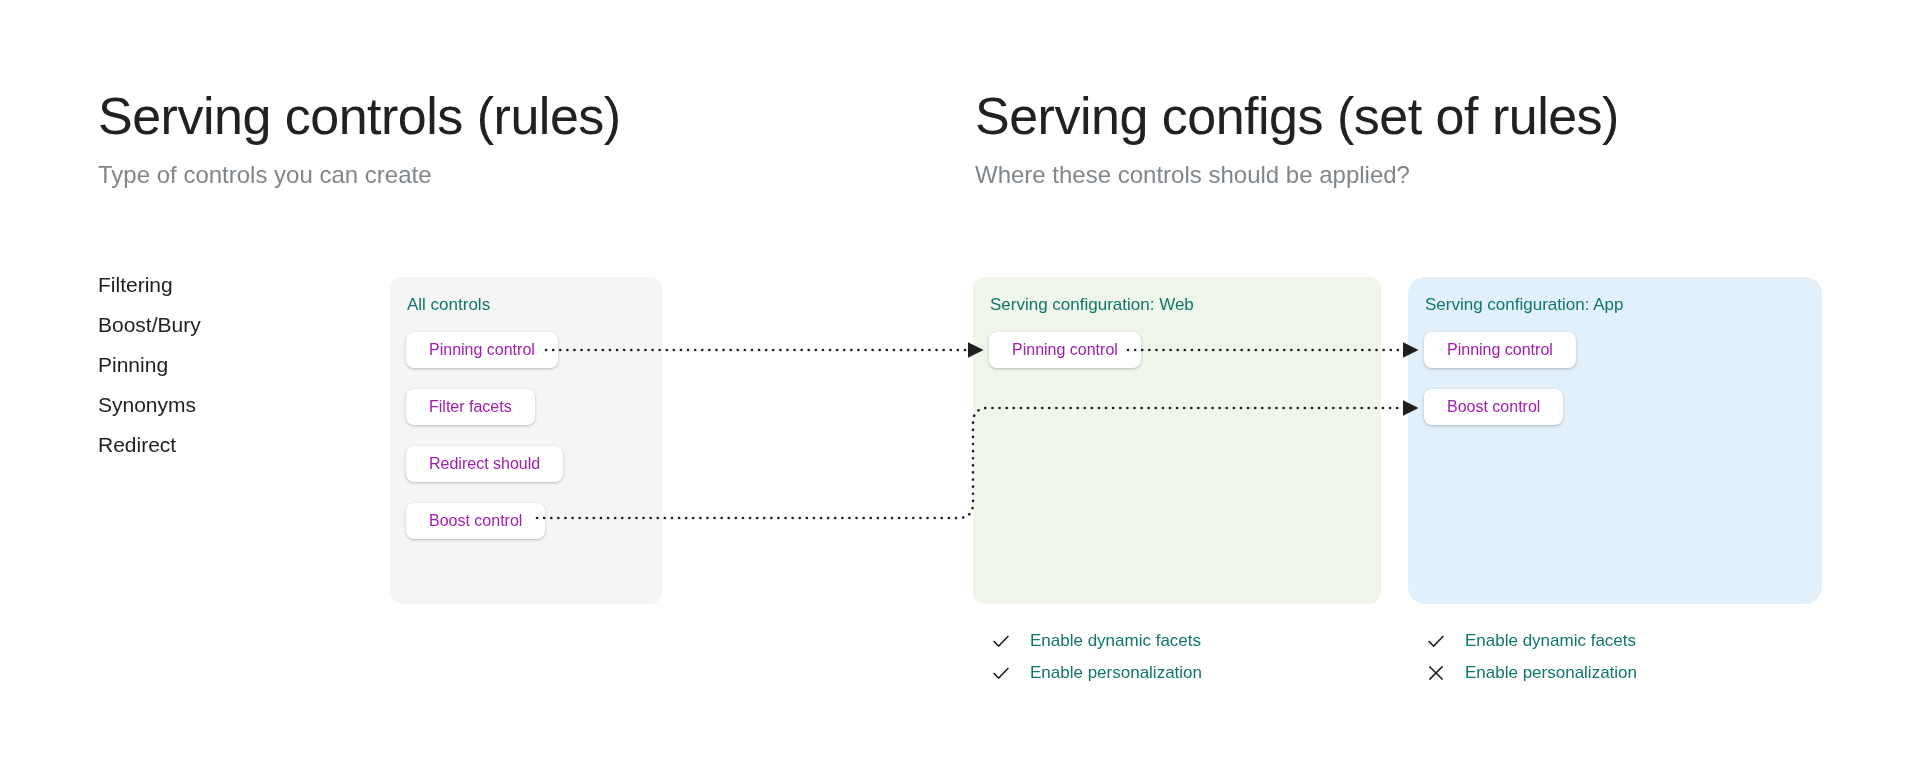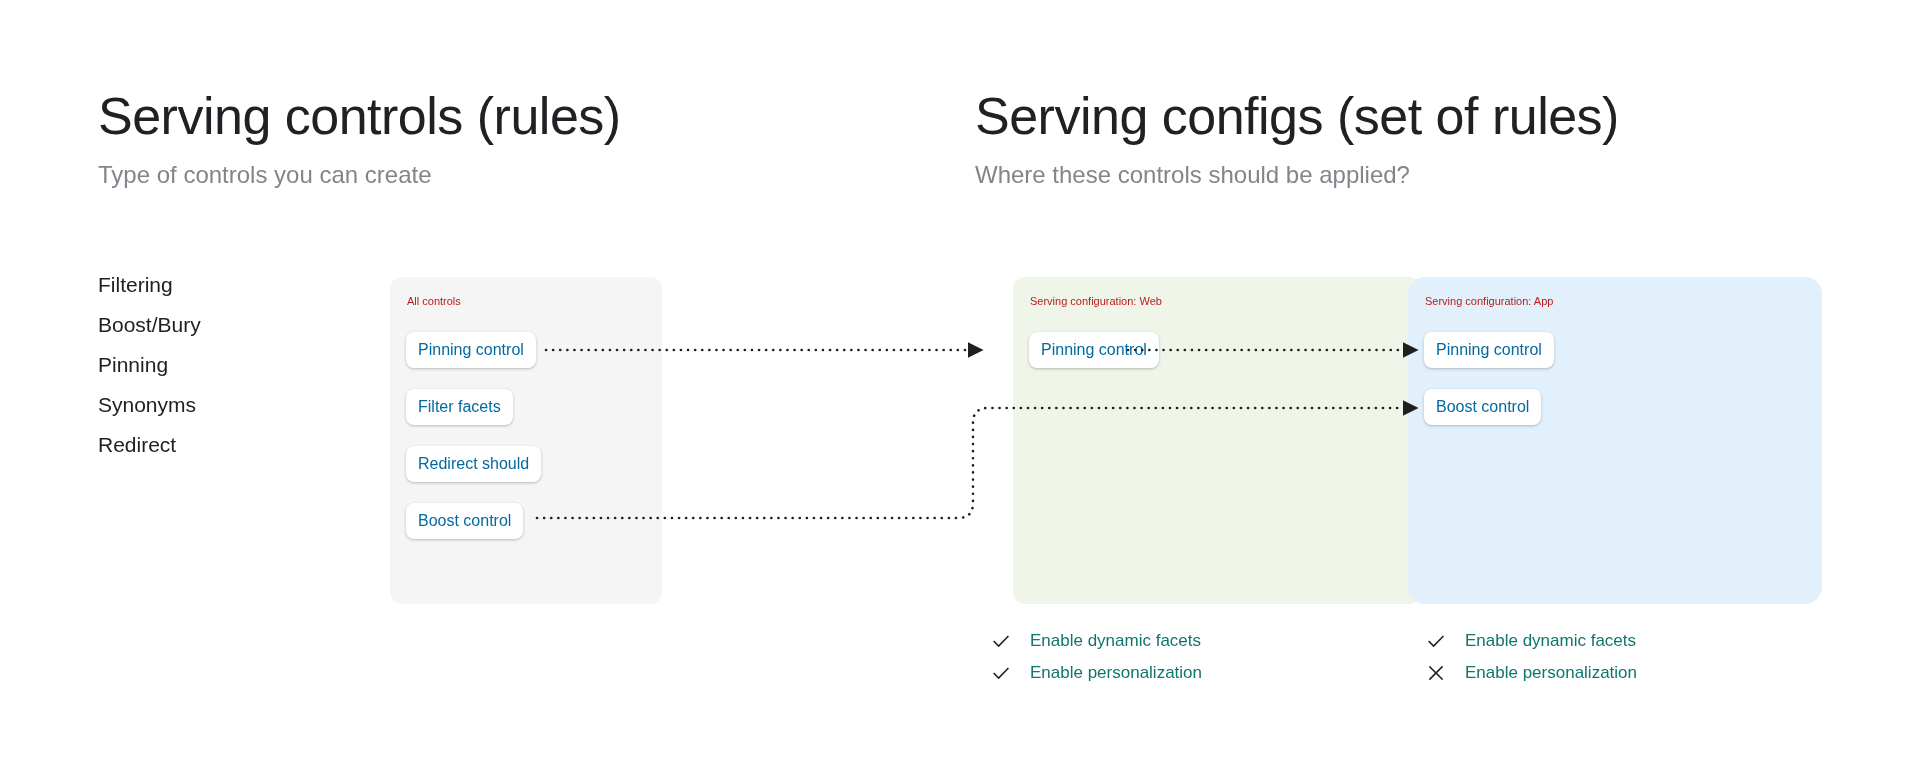--- a/index.html
+++ b/index.html
@@ -74,54 +74,53 @@
     width: 272px;
     height: 327px;
     background: #f5f5f5;
   }
   #card-web {
     left: 973px;
     top: 277px;
     width: 408px;
     height: 327px;
     background: #eff5e9;
-    margin-left: 40px;
   }
   #card-app {
     left: 1408px;
     top: 277px;
     width: 414px;
     height: 327px;
     background: #e2f0fb;
     border-radius: 17px;
   }
 
   .card-title {
     position: absolute;
     left: 17px;
     top: 18px;
-    font-size: 11px;
+    font-size: 17px;
     font-weight: 400;
-    color: #b91c1c;
+    color: #0f766e;
     white-space: nowrap;
   }
 
   
   .pill {
     position: absolute;
     height: 36px;
     background: #ffffff;
     border-radius: 8px;
     box-shadow: 0 1px 2px rgba(60,64,67,0.22), 0 1px 3px 1px rgba(60,64,67,0.08);
     display: flex;
     align-items: center;
-    padding: 0 12px;
+    padding: 0 23px;
     box-sizing: border-box;
     font-size: 16px;
-    color: #0369a1;
+    color: #a21caf;
     white-space: nowrap;
   }
 
   
   #pill-all-pinning  { left: 16px; top: 55px;  }
   #pill-all-filter   { left: 16px; top: 112px; }
   #pill-all-redirect { left: 16px; top: 169px; }
   #pill-all-boost    { left: 16px; top: 226px; }
 
   

